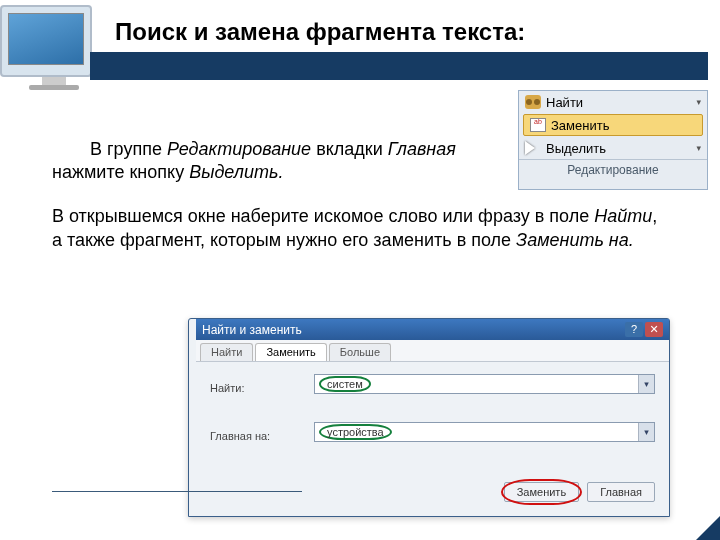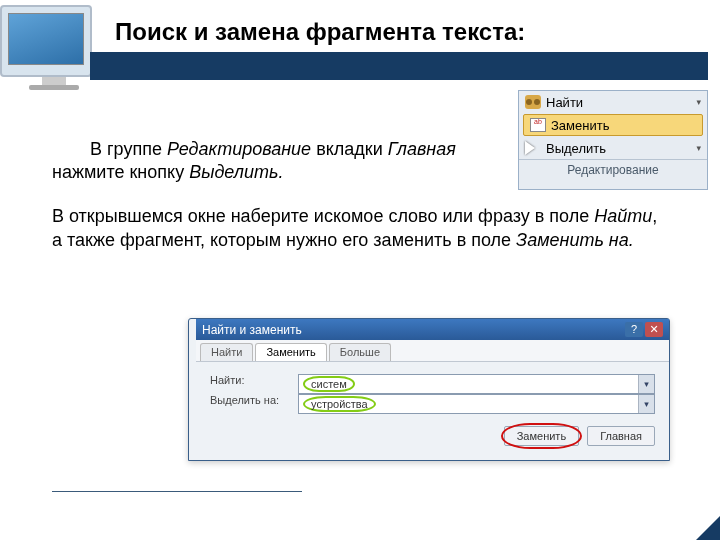--- a/index.html
+++ b/index.html
@@ -36,25 +36,25 @@
   
   .dialog { position: absolute; left: 188px; top: 318px; width: 482px; background: #eef2f6; border: 1px solid #3a5f8a; font-size: 11px; color: #333; border-radius: 3px 3px 0 0; box-shadow: 0 2px 6px rgba(0,0,0,.2); padding-left: 7px; }
   .dlg-title { background: linear-gradient(#3d78c0, #2a5a98); color: #fff; padding: 3px 6px; display: flex; align-items: center; font-size: 12px; }
   .dlg-title .spacer { flex: 1; }
   .dlg-title .ctl { width: 18px; height: 15px; background: #c05050; margin-left: 2px; text-align: center; line-height: 14px; font-size: 11px; color:#fff; border-radius:2px; }
   .dlg-title .ctl.help { background: #3a6fa8; }
   .dlg-tabs { display: flex; background: #f4f6f9; border-bottom: 1px solid #c0c8d2; padding: 3px 4px 0 4px; gap: 2px; height: 22px; position: relative; }
   .dlg-tab { padding: 2px 10px; border: 1px solid #bbb; border-bottom: none; background: #eaedf1; border-radius: 3px 3px 0 0; font-size: 11px; color: #555; }
   .dlg-tab.active { background: #fff; color: #000; }
   .dlg-body { padding: 12px 14px; }
-  .dlg-row { display: flex; align-items: flex-start; margin-bottom: 0; gap: 8px; }
+  .dlg-row { display: flex; align-items: flex-end; margin-bottom: 28px; gap: 24px; }
   .dlg-label { width: 80px; color: #444; }
   .dlg-input { flex: 1; height: 20px; border: 1px solid #8a9bb0; background: #fff; position: relative; display:flex; align-items:center; padding: 0 4px; }
   .dlg-input .dd2 { position: absolute; right: 0; top: 0; width: 16px; height: 100%; background: #d8e0ea; border-left: 1px solid #aab4c2; color:#346; text-align:center; font-size:9px; line-height:18px; }
-  .circled { border: 2px solid #84cc16; border-radius: 50% / 80%; padding: 0 6px; font-size: 11px; color: #333; }
+  .circled { border: 2px solid #15803d; border-radius: 50% / 80%; padding: 0 6px; font-size: 11px; color: #333; }
   .dlg-buttons { display: flex; gap: 8px; padding: 0 14px 14px 14px; align-items: center; }
   .dlg-btn { padding: 3px 12px; border: 1px solid #9aa8b8; background: #f0f2f6; font-size: 11px; color: #333; border-radius: 2px; }
   .dlg-btn.circ { position: relative; }
   .dlg-btn.circ::after { content:''; position:absolute; left:-4px; top:-4px; right:-4px; bottom:-4px; border:2px solid #d01010; border-radius: 50% / 70%; }
   .spacer2 { flex: 1; }
   
   .footer-line { position: absolute; left: 52px; bottom: 48px; width: 250px; height: 1px; background: #3a5a7a; }
   .corner { position: absolute; right: 0; bottom: 0; width: 24px; height: 24px; background: #163b63; clip-path: polygon(100% 0, 100% 100%, 0 100%); }
 </style>
 </head>
@@ -113,21 +113,21 @@
   </div>
   <div class="dlg-body">
     <div class="dlg-row">
       <div class="dlg-label">Найти:</div>
       <div class="dlg-input">
         <span class="circled">систем</span>
         <span class="dd2">▾</span>
       </div>
     </div>
     <div class="dlg-row">
-      <div class="dlg-label">Выделить на:</div>
+      <div class="dlg-label">Главная на:</div>
       <div class="dlg-input">
         <span class="circled">устройства</span>
         <span class="dd2">▾</span>
       </div>
     </div>
   </div>
   <div class="dlg-buttons">
     <div class="spacer2"></div>
     <div class="dlg-btn circ">Заменить</div>
     <div class="dlg-btn">Главная</div>

